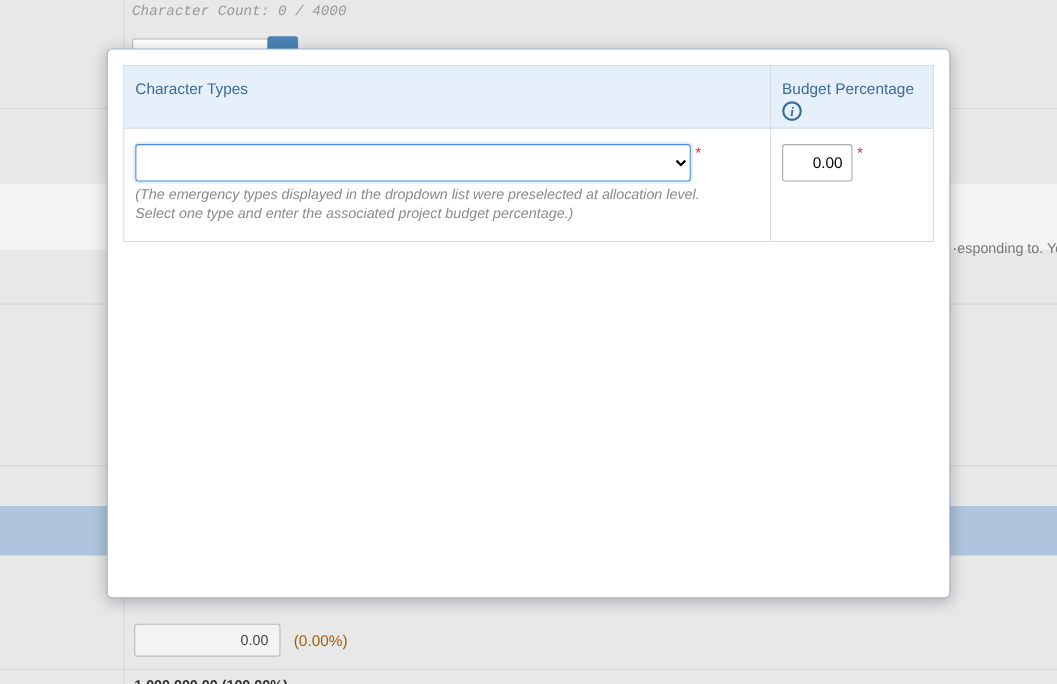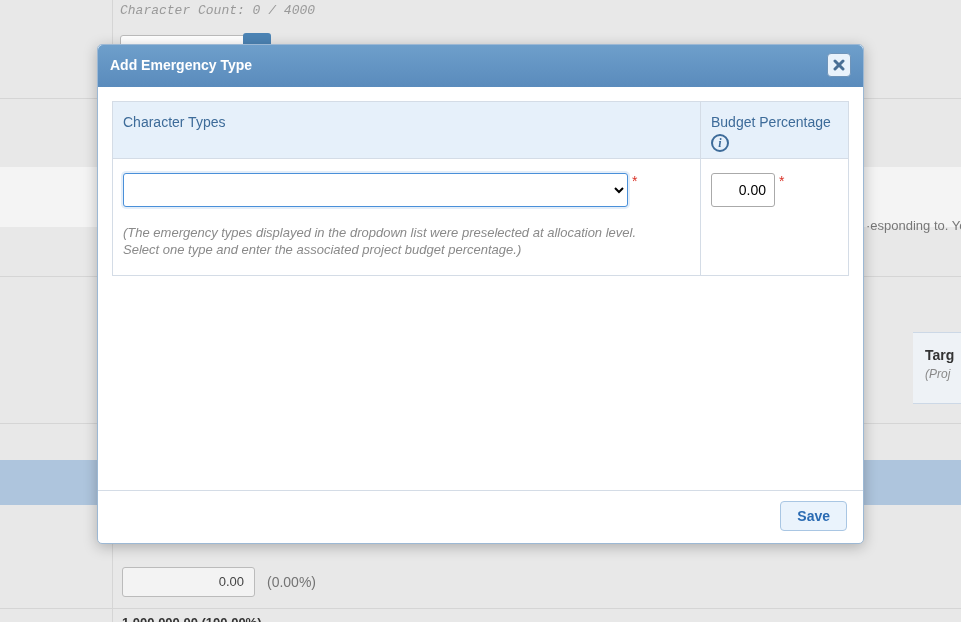--- a/index.html
+++ b/index.html
@@ -95,21 +95,21 @@
     border: 1px solid #bbb;
     background: #f3f3f3;
     border-radius: 3px;
     text-align: right;
     padding: 6px 10px;
     color: #444;
   }
   .bg-pct {
     position: absolute;
     top: 574px; left: 267px;
-    color: #737373;
+    color: #a16207;
     font-size: 14px;
   }
   .bg-bottom-num {
     position: absolute;
     top: 615px; left: 122px;
     font-weight: bold;
     color: #333;
   }
   .bg-hr1 { position:absolute; top:98px; left:0; right:0; height:1px; background:#d5d5d5;}
   .bg-hr2 { position:absolute; top:276px; left:0; right:0; height:1px; background:#d5d5d5;}
@@ -206,21 +206,21 @@
     font-size: 14px;
     padding: 0 8px;
     outline: none;
     box-shadow: 0 0 0 2px rgba(74,144,217,0.15);
   }
   .req { color: #d93025; margin-left: 4px; font-size: 14px; }
   .hint {
     font-style: italic;
     color: #8a8a8a;
     font-size: 13px;
-    margin-top: 18px;
+    margin-top: 4px;
     line-height: 1.3;
     max-width: 540px;
   }
   .num-input {
     width: 64px;
     height: 34px;
     border: 1px solid #aaa;
     border-radius: 3px;
     text-align: right;
     padding: 0 8px;
@@ -252,41 +252,28 @@
   <div class="bg-vline"></div>
   <div class="bg-hr1"></div>
   <div class="bg-hr2"></div>
   <div class="bg-hr3"></div>
   <div class="bg-hr4"></div>
   <div class="bg-char-count">Character Count: 0 / 4000</div>
   <div class="bg-input-hint"></div>
   <div class="bg-blue-btn"></div>
   <div class="bg-white-bar1"></div>
   <div class="bg-text-right">·esponding to. Yo</div>
-  <div class="bg-targ">
-    <div class="t1">Targ</div>
-    <div class="t2">(Proj</div>
-  </div>
   <div class="bg-blue-band"></div>
   <div class="bg-field-part"></div>
   <div class="bg-num-input">0.00</div>
   <div class="bg-pct">(0.00%)</div>
   <div class="bg-bottom-num">1 000 000 00 (100 00%)</div>
 </div>
 
 <div class="modal">
-  <div class="modal-header">
-    <span>Add Emergency Type</span>
-    <div class="close-btn">
-      <svg viewBox="0 0 12 12">
-        <line x1="2" y1="2" x2="10" y2="10"></line>
-        <line x1="10" y1="2" x2="2" y2="10"></line>
-      </svg>
-    </div>
-  </div>
 
   <div class="modal-body">
     <table class="tbl">
       <thead>
         <tr>
           <th>
             <span>Character Types</span>
           </th>
           <th class="th-budget">
             <span>Budget Percentage</span><br>
@@ -309,16 +296,13 @@
             <div class="dropdown-wrap">
               <input class="num-input" type="text" value="0.00" style="">
               <span class="req">*</span>
             </div>
           </td>
         </tr>
       </tbody>
     </table>
   </div>
 
-  <div class="modal-footer">
-    <button class="save-btn">Save</button>
-  </div>
 </div>
 
 </body></html>

